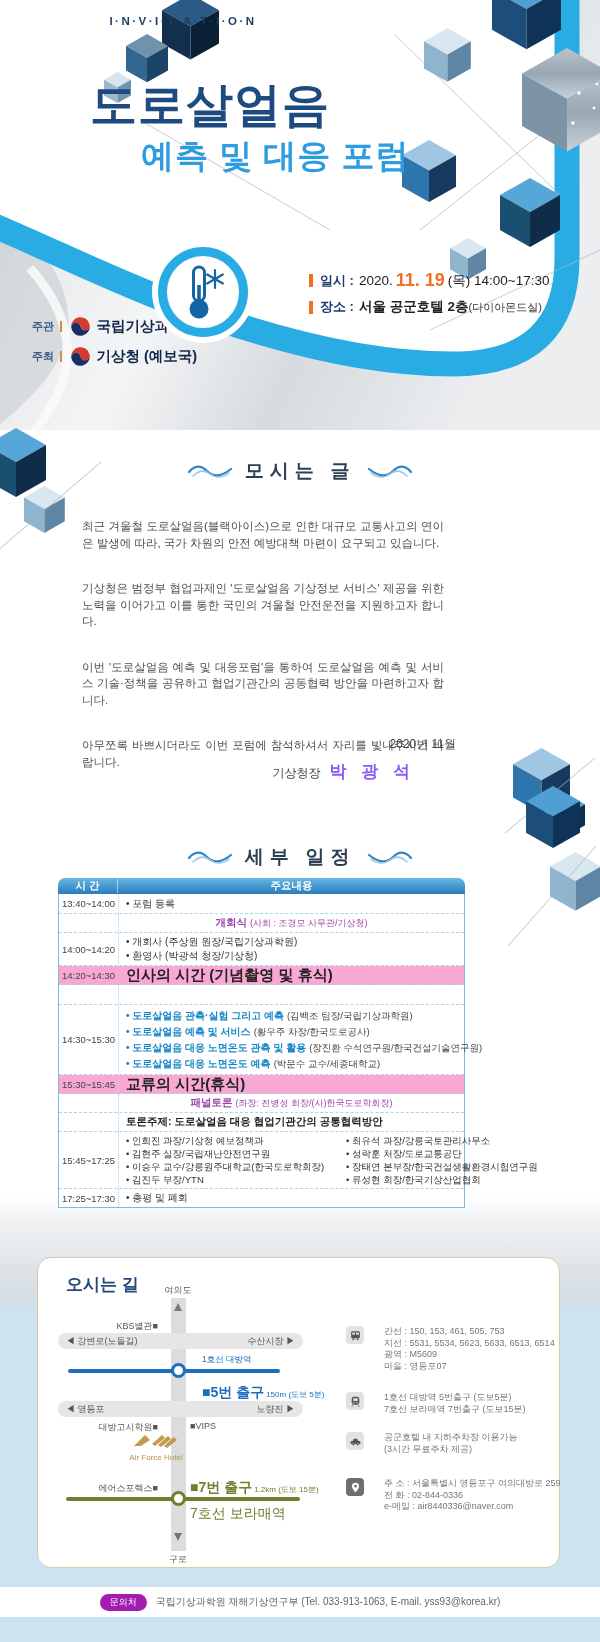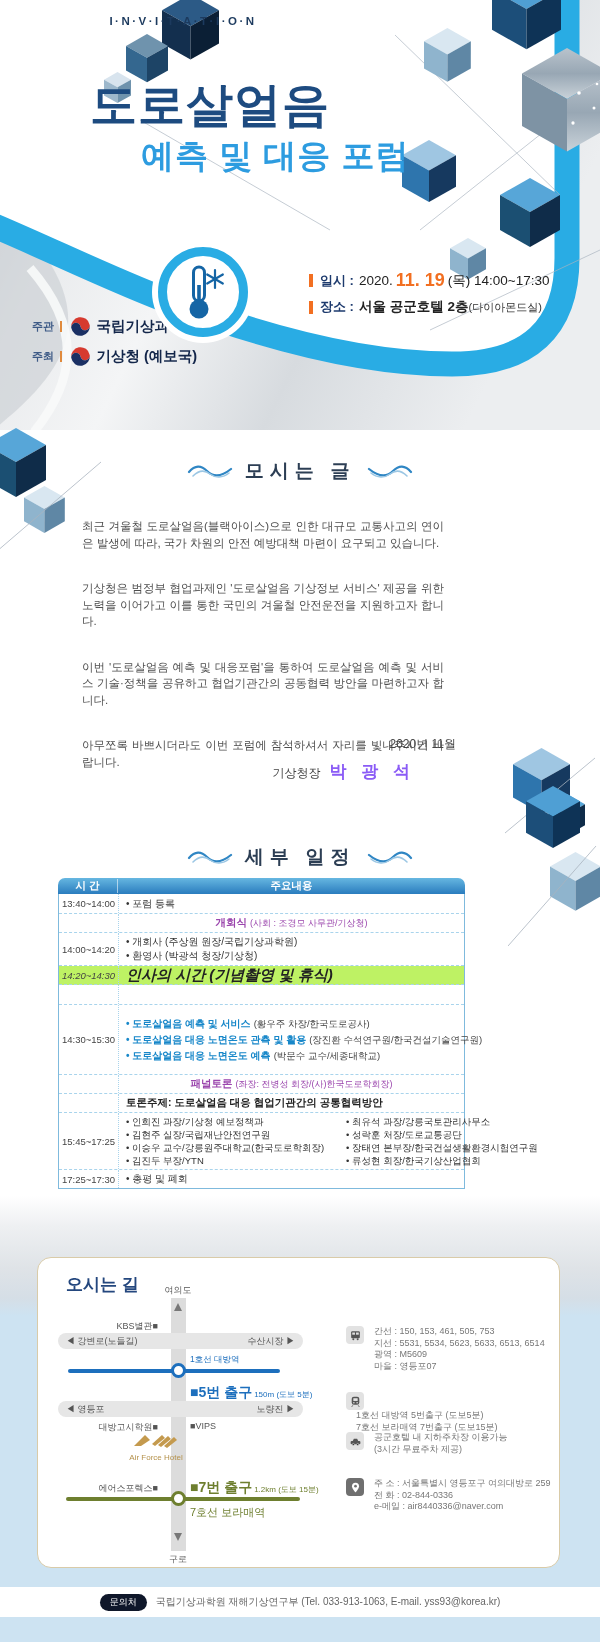--- a/index.html
+++ b/index.html
@@ -55,71 +55,71 @@
     border-radius:7px 7px 0 0; color:#fff; font-weight:bold; font-size:10.5px; align-items:center; }
   .th-time { width:60px; text-align:center; border-right:1px solid rgba(255,255,255,.55); }
   .th-content { flex:1; text-align:center; }
   .tbl-body { border:1px solid #7fbadd; border-top:none; background:#fff; }
   .row { display:flex; border-bottom:1px dashed #a9d4ec; align-items:stretch; }
   .row:last-child { border-bottom:none; }
   .cell-time { width:60px; display:flex; align-items:center; justify-content:center;
     font-size:9.5px; color:#444; border-right:1px dotted #a9d4ec; flex-shrink:0; }
   .cell-content { flex:1; padding:2px 7px; display:flex; flex-direction:column; justify-content:center;
     font-size:10px; color:#333; }
-  .row.hl { background:#bef264;font-style:italic; }
+  .row.hl { background:#f9a8d4; }
   .row.hl .cell-content { font-weight:bold; color:#222; font-size:15px; }
   .sec-line { text-align:center; width:100%; }
   .sec-name { color:#9b46ad; font-weight:bold; font-size:10.5px; }
   .sec-chair { color:#9b46ad; font-size:9px; margin-left:3px; }
   .talk { white-space:nowrap; line-height:16px; }
   .talk-title { color:#1787c9; font-weight:bold; font-size:10px; }
   .talk-speaker { color:#444; font-size:9.5px; margin-left:3px; }
   .topic { font-weight:bold; color:#222; font-size:10.5px; }
   .panel-wrap { display:flex; width:100%;gap:22px; }
   .pcol { flex:1; display:flex; flex-direction:column; justify-content:center; }
   .pcol div { font-size:9.5px; line-height:13px; color:#333; white-space:nowrap; }
   .item-line { line-height:14px; }
 
   
   .fade-band { position:absolute; left:0; top:1196px; width:600px; height:120px; z-index:1;
     background:linear-gradient(180deg,#ffffff 0%,#eef0f2 25%,#dfe3e7 60%,#d5dee6 85%,#cde3f2 100%); }
   .bottom-bg { position:absolute; left:0; top:1316px; width:600px; height:326px; background:#cde3f2; z-index:1; }
   .footer-band { position:absolute; left:0; top:1587px; width:600px; height:30px; background:#fff; z-index:2;
     display:flex; align-items:center; justify-content:center; gap:9px; }
-  .contact-badge { background:#0f172a; color:#fff; font-size:9px; padding:2px 10px; border-radius:9px; }
+  .contact-badge { background:#a21caf; color:#fff; font-size:9px; padding:2px 10px; border-radius:9px; }
   .contact-text { font-size:10px; color:#666; }
 
   
   .dir-card { position:absolute; left:37px; top:1257px; width:523px; height:311px; background:#fff;
     border:1px solid #d9cba8; border-radius:14px; z-index:3; }
   .dir-title { position:absolute; left:28px; top:15px; font-size:17px; font-weight:bold; color:#24477e; }
   .map-label { position:absolute; font-size:9px; color:#555; white-space:nowrap; }
   .right-align { text-align:right; width:110px; left:10px; }
   .road-v { position:absolute; left:133px; top:40px; width:15px; height:253px; background:#dcdcdc; }
   .tri-up { position:absolute; left:136px; top:45px; width:0; height:0;
     border-left:4.5px solid transparent; border-right:4.5px solid transparent; border-bottom:8px solid #777; }
   .tri-down { position:absolute; left:136px; top:275px; width:0; height:0;
     border-left:4.5px solid transparent; border-right:4.5px solid transparent; border-top:8px solid #777; }
   .hbar-road { position:absolute; left:20px; width:245px; height:16px; background:#e6e6e6; border-radius:8px;
     display:flex; align-items:center; justify-content:space-between; padding:0 8px; font-size:9px; color:#555; }
   .line1 { position:absolute; left:30px; top:111px; width:212px; height:4px; background:#1d6fbd; border-radius:2px; }
   .line7 { position:absolute; left:28px; top:239px; width:234px; height:4px; background:#6e7f2f; border-radius:2px; }
   .stn { position:absolute; width:15px; height:15px; border-radius:50%; background:#fff; border:3px solid #1d6fbd; }
   .stn.olive { border-color:#6e7f2f; }
-  .lbl-blue { color:#1d6fbd; }
+  .lbl-blue { color:#1d6fbd;margin-left:12px; }
   .lbl-olive { color:#6e7f2f; }
   .exit-main { font-size:14px; font-weight:bold; }
   .exit-note { font-size:8px; margin-left:2px; }
   .hotel-block { position:absolute; left:82px; top:174px; width:72px; text-align:center; }
   .hotel-name { font-size:8px; color:#b5924c; margin-top:1px; }
   .info-block { position:absolute; left:308px; display:flex; }
   .info-icon { width:18px; height:18px; border-radius:4px; background:#e2e2e2; flex-shrink:0;
     display:flex; align-items:center; justify-content:center; }
   .info-icon.dark { background:#6f6f6f; }
-  .info-lines { margin-left:10px; }
+  .info-lines { margin-left:20px; }
   .info-lines div { font-size:9px; color:#777; line-height:11.5px; white-space:nowrap; }
 </style>
 </head>
 <body>
 
 <div class="poster">
 
   <svg class="hero-svg" width="600" height="432" viewBox="0 0 600 432">
     <defs>
       <linearGradient id="phg" x1="0" y1="0" x2="1" y2="0.35">
@@ -378,26 +378,33 @@
             </div>
         </div>
 
         <div class="row" style="min-height:20px;">
           <div class="cell-time"></div>
         </div>
 
         <div class="row" style="min-height:70px;">
           <div class="cell-time">14:30~15:30</div>
           <div class="cell-content">
+            <div class="talk"><span class="talk-title">• 도로살얼음 관측·실험 그리고 예측</span><span class="talk-speaker">(김백조 팀장/국립기상과학원)</span></div>
             <div class="talk"><span class="talk-title">• 도로살얼음 예측 및 서비스</span><span class="talk-speaker">(황우주 차장/한국도로공사)</span></div>
             <div class="talk"><span class="talk-title">• 도로살얼음 대응 노면온도 관측 및 활용</span><span class="talk-speaker">(장진환 수석연구원/한국건설기술연구원)</span></div>
             <div class="talk"><span class="talk-title">• 도로살얼음 대응 노면온도 예측</span><span class="talk-speaker">(박문수 교수/세종대학교)</span></div>
           </div>
         </div>
 
+        <div class="row hl" style="min-height:18px;">
+          <div class="cell-time">15:30~15:45</div>
+          <div class="cell-content">
+              <span class="item-line">교류의 시간(휴식)</span>
+            </div>
+        </div>
 
         <div class="row" style="min-height:18px;">
           <div class="cell-time"></div>
           <div class="cell-content">
               <div class="sec-line"><span class="sec-name">패널토론</span><span class="sec-chair">(좌장: 전병성 회장/(사)한국도로학회장)</span></div>
             </div>
         </div>
 
         <div class="row" style="min-height:19px;">
           <div class="cell-time"></div>
@@ -478,42 +485,42 @@
       </svg>
       <div class="hotel-name">Air Force Hotel</div>
     </div>
 
     <div class="map-label right-align" style="top:224px;">에어스포렉스■</div>
     <div class="map-label lbl-olive" style="left:152px; top:221px;">
       <span class="exit-main">■7번 출구</span><span class="exit-note">1.2km (도보 15분)</span>
     </div>
     <div class="line7"></div>
     <div class="stn olive" style="left:133px; top:233px;"></div>
-    <div class="map-label lbl-olive" style="left:152px; top:247px; font-size:11px;">7호선 보라매역</div>
+    <div class="map-label lbl-olive" style="left:152px; top:247px; font-size:14px;">7호선 보라매역</div>
     <div class="map-label" style="left:120px; top:295px; width:40px; text-align:center;">구로</div>
 
     <div class="info-block" style="top:68px;">
       <span class="info-icon">
         <svg width="13" height="13" viewBox="0 0 24 24">
             <rect x="4" y="4" width="16" height="13" rx="2" fill="#555"></rect>
             <rect x="6" y="6.5" width="5" height="4" fill="#e2e2e2"></rect>
             <rect x="13" y="6.5" width="5" height="4" fill="#e2e2e2"></rect>
             <circle cx="8" cy="19" r="1.8" fill="#555"></circle>
             <circle cx="16" cy="19" r="1.8" fill="#555"></circle>
           </svg>
       </span>
       <div class="info-lines">
         <div>간선 : 150, 153, 461, 505, 753</div>
         <div>지선 : 5531, 5534, 5623, 5633, 6513, 6514</div>
         <div>광역 : M5609</div>
         <div>마을 : 영등포07</div>
       </div>
     </div>
 
-    <div class="info-block" style="top:134px;flex-direction:column;">
+    <div class="info-block" style="top:134px;">
       <span class="info-icon">
         <svg width="13" height="13" viewBox="0 0 24 24">
             <rect x="5" y="3" width="14" height="15" rx="4" fill="#555"></rect>
             <rect x="8" y="6" width="8" height="5" fill="#e2e2e2"></rect>
             <circle cx="9" cy="14.5" r="1.4" fill="#e2e2e2"></circle>
             <circle cx="15" cy="14.5" r="1.4" fill="#e2e2e2"></circle>
             <path d="M7,19 L5,22 M17,19 L19,22" stroke="#555" stroke-width="1.5"></path>
           </svg>
       </span>
       <div class="info-lines">

